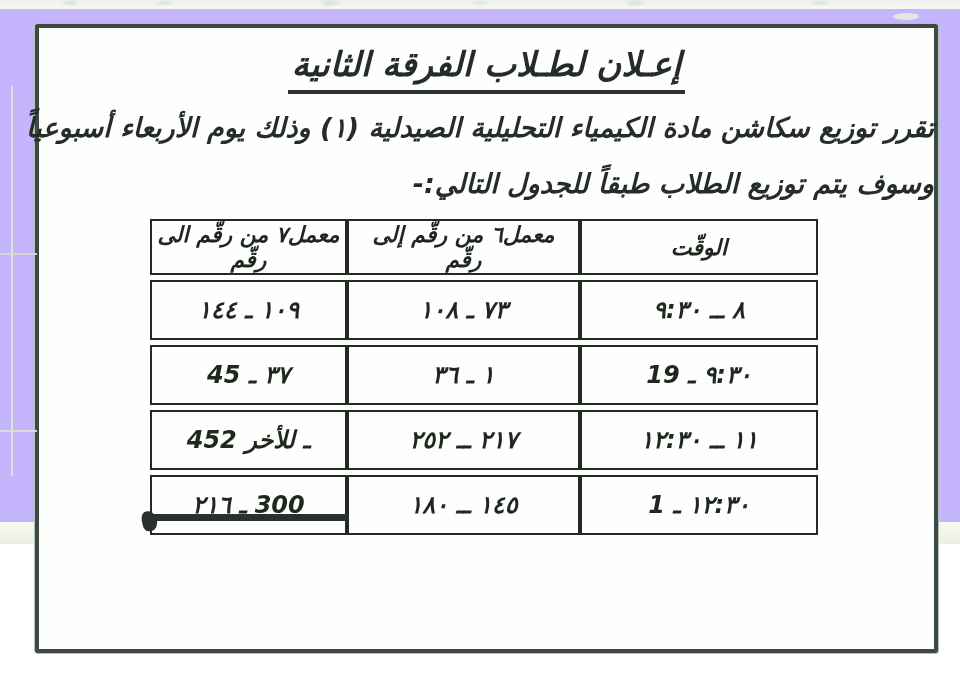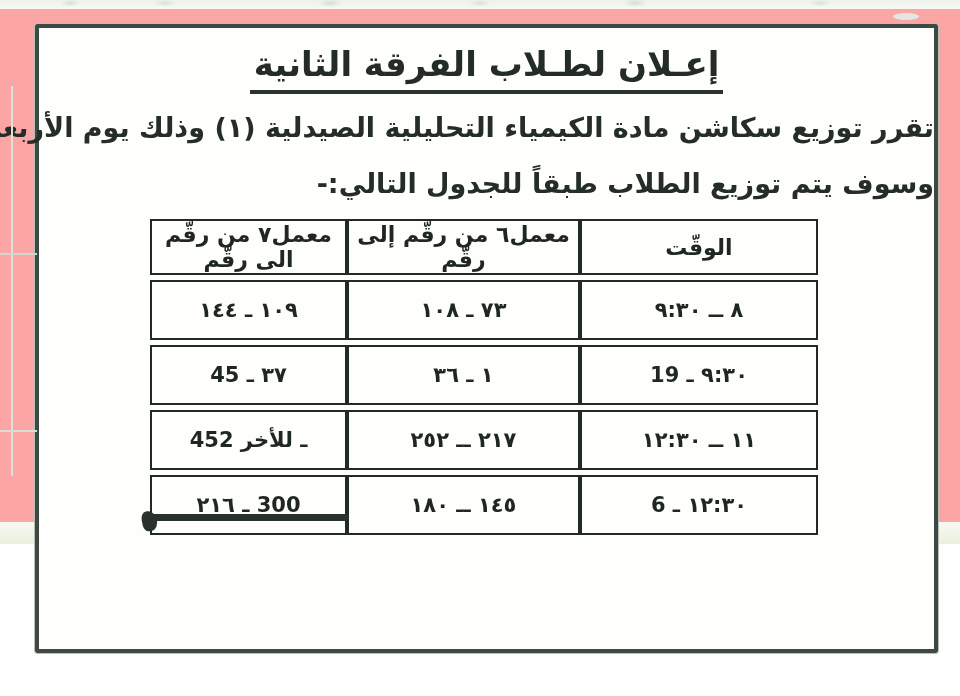--- a/index.html
+++ b/index.html
@@ -2,21 +2,21 @@
 <html lang="ar"><head>
 <meta charset="utf-8">
 <style>
   html,body{margin:0;padding:0;}
   body{
     width:960px;height:696px;overflow:hidden;
     background:#ffffff;
     font-family:"DejaVu Sans",sans-serif;
     position:relative;
   }
-  .canvas{position:absolute;inset:0;width:960px;height:544px;background:#fca5a5;}
+  .canvas{position:absolute;inset:0;width:960px;height:544px;background:#c4b5fd;font-style:italic;}
 
   
   .top-strip{
     position:absolute;left:0;top:0;width:960px;height:9px;
     background:
       radial-gradient(14px 5px at 70px 3px,#d6ded7 0%,transparent 70%),
       radial-gradient(16px 5px at 165px 3px,#d9e0d9 0%,transparent 70%),
       radial-gradient(18px 6px at 330px 3px,#d6ded7 0%,transparent 70%),
       radial-gradient(16px 5px at 480px 3px,#dbe2db 0%,transparent 70%),
       radial-gradient(18px 6px at 635px 3px,#d6ded7 0%,transparent 70%),
@@ -65,21 +65,21 @@
     direction:rtl;
   }
   table.sched th,table.sched td{
     border:2px solid #222a24;
     text-align:center;vertical-align:middle;
     color:#1f2721;font-weight:bold;
     background:#fefefc;
     overflow:hidden;
   }
   table.sched th{height:26px;font-size:22px;padding:1px 2px;}
-  table.sched td{height:56px;font-size:21px;padding:0 2px;}
+  table.sched td{height:56px;font-size:24px;padding:0 2px;}
   col.c-time{width:238px;}
   col.c-lab6{width:233px;}
   col.c-lab7{width:197px;}
 
   
   .ink-blob{
     position:absolute;left:142px;top:511px;width:15px;height:20px;
     background:#28312b;border-radius:45% 60% 55% 40%;
     transform:rotate(-12deg);
   }
@@ -138,21 +138,21 @@
         <td dir="rtl">٩:٣٠ ـ 19</td>
         <td dir="rtl">١ ـ ٣٦</td>
         <td dir="rtl">٣٧ ـ 45</td>
       </tr>
       <tr>
         <td dir="rtl">١١ ــ ١٢:٣٠</td>
         <td dir="rtl">٢١٧ ــ ٢٥٢</td>
         <td dir="ltr">452 ـ للأخر</td>
       </tr>
       <tr>
-        <td dir="rtl">١٢:٣٠ ـ 6</td>
+        <td dir="rtl">١٢:٣٠ ـ 1</td>
         <td dir="rtl">١٤٥ ــ ١٨٠</td>
         <td dir="rtl">300 ـ ٢١٦</td>
       </tr>
     </tbody>
   </table>
 
   <div class="ink-bar"></div>
   <div class="ink-blob"></div>
   <div class="margin-vline"></div>
   <div class="margin-tick1"></div>

